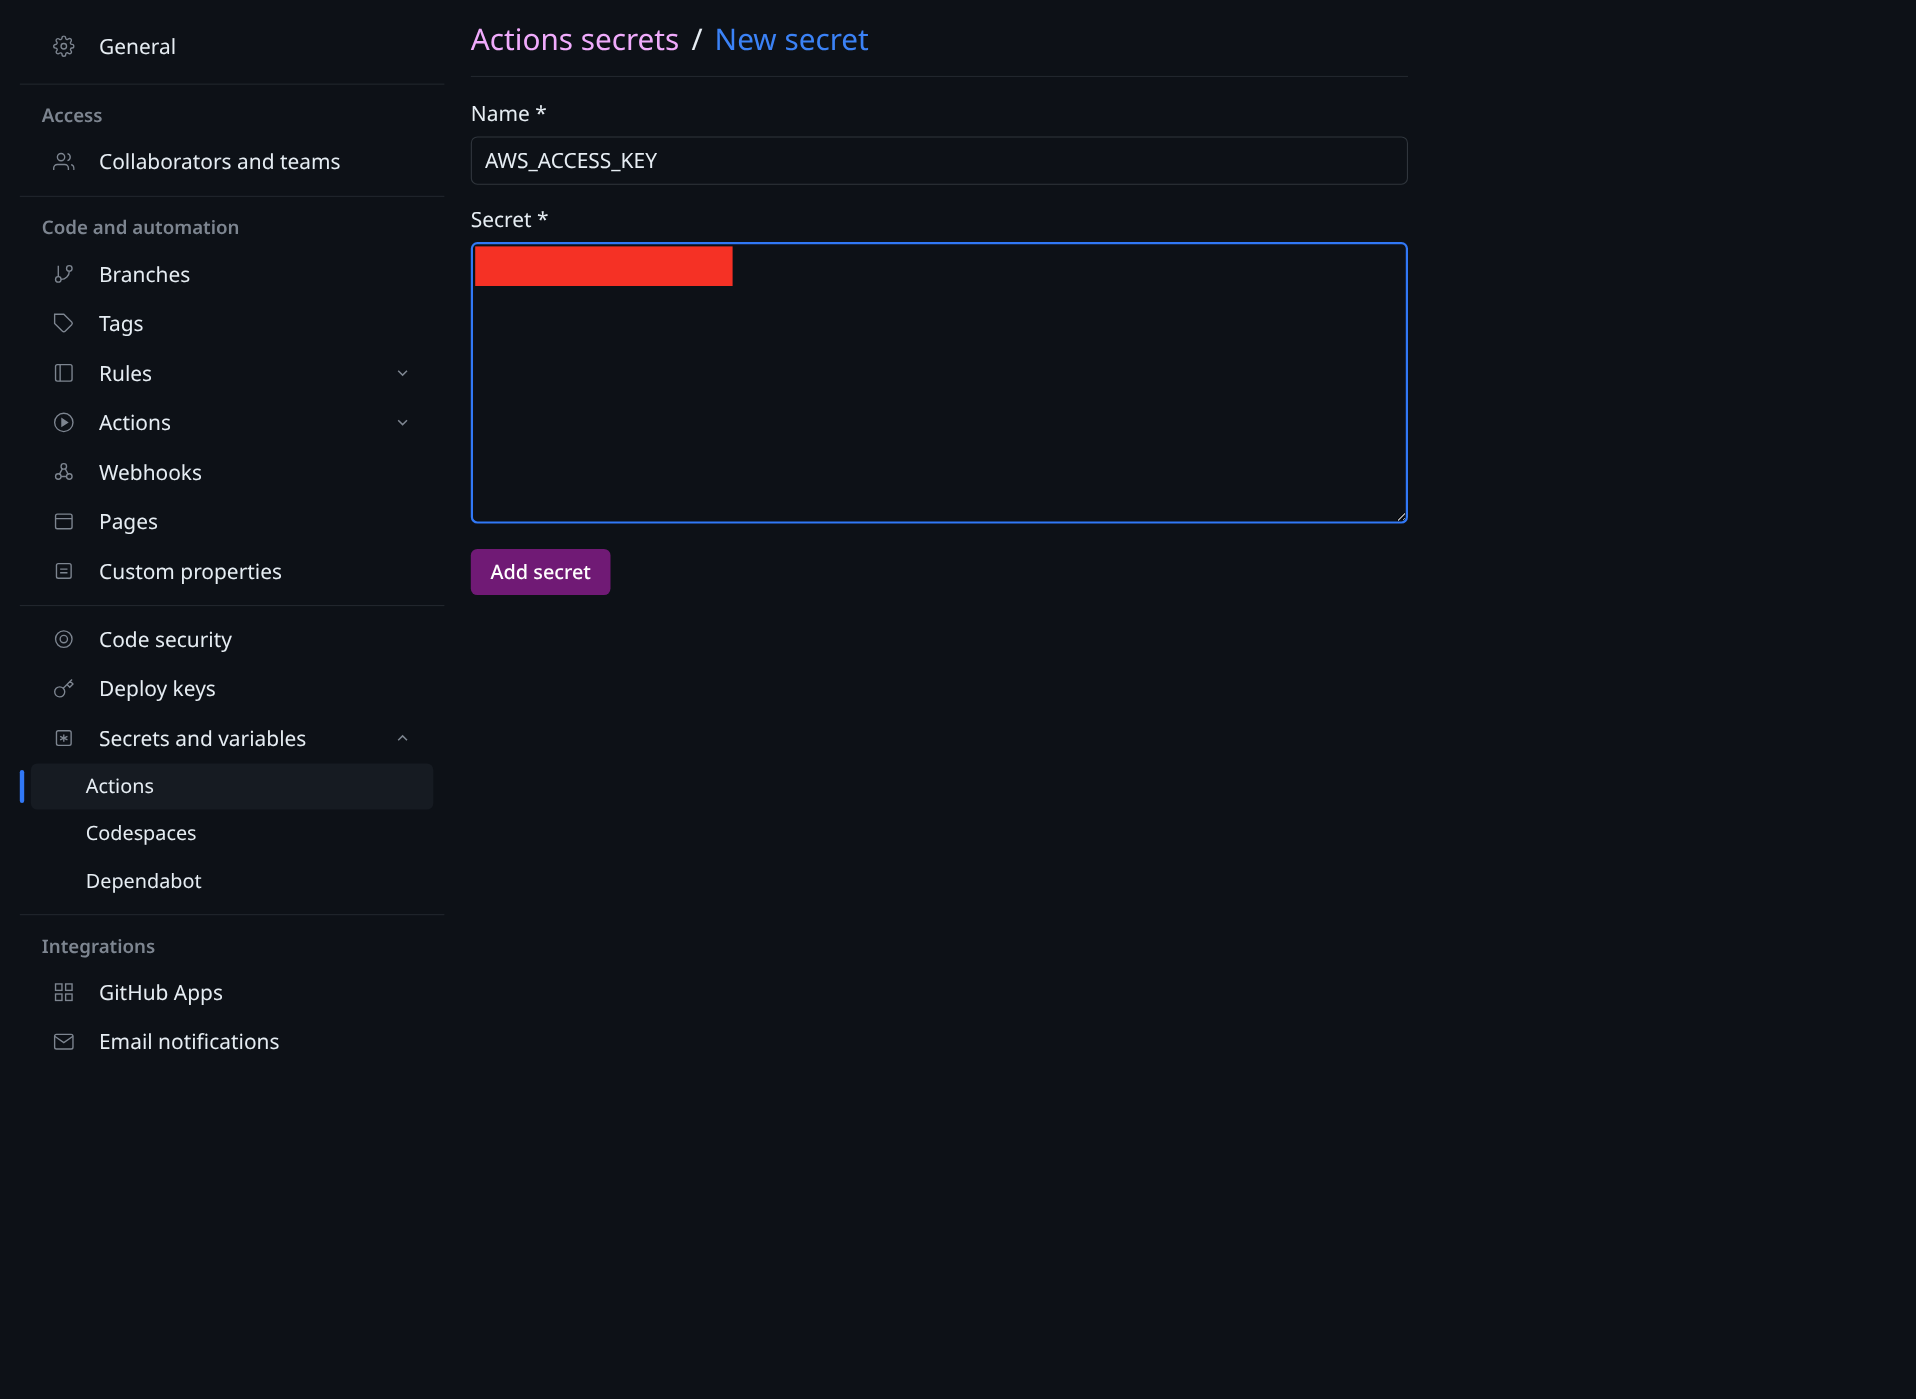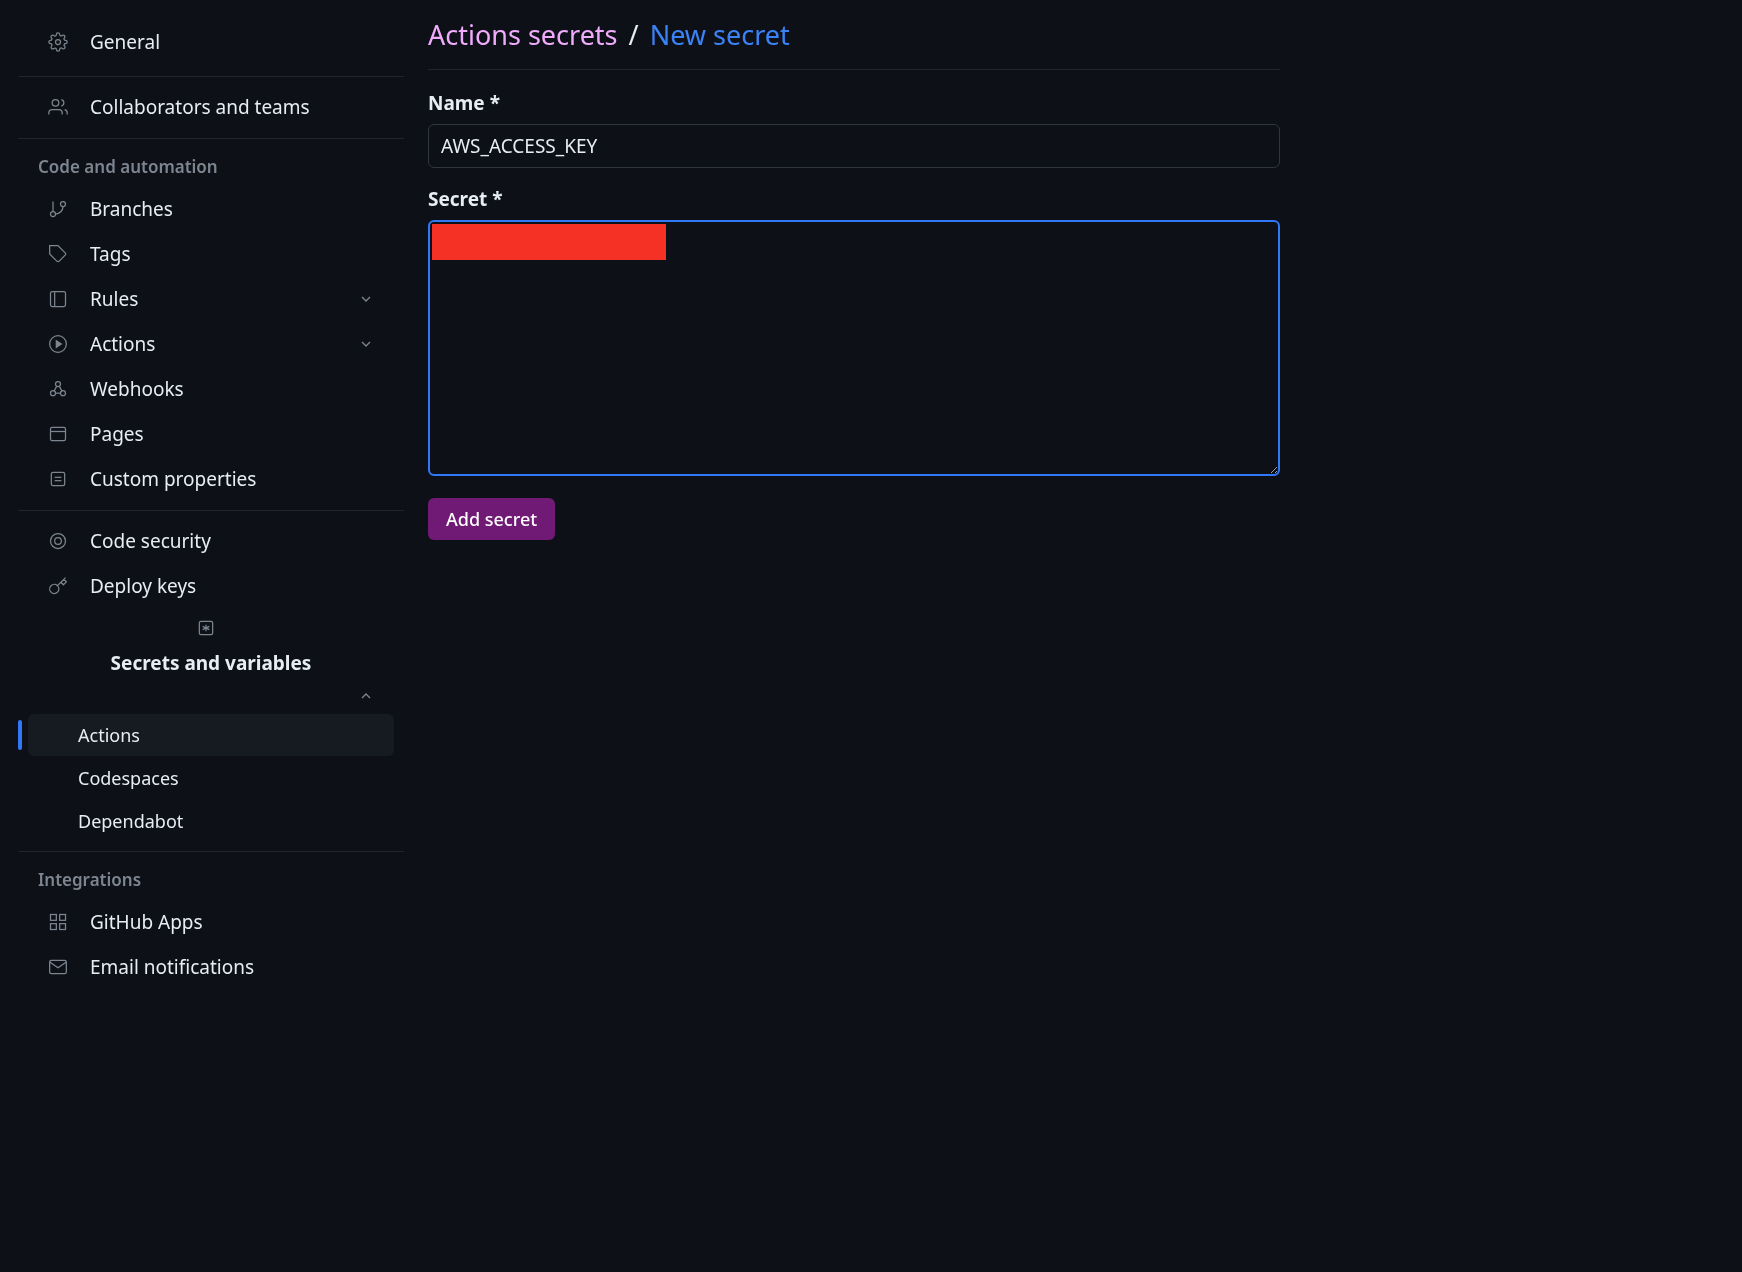--- a/index.html
+++ b/index.html
@@ -49,22 +49,21 @@
       cursor: pointer;
       font-size: 19px;
       color: #e6edf3;
       border-radius: 6px;
       margin: 1px 10px 1px 10px;
       position: relative;
       gap: 12px;
     }
 
     .sidebar-item.bold {
-      font-weight: 700;
-      flex-direction: column;
+      font-weight: 400;
     }
 
     .sidebar-item .icon {
       width: 20px;
       height: 20px;
       margin-right: 10px;
       display: inline-flex;
       align-items: center;
       justify-content: center;
       color: #7d8590;
@@ -147,21 +146,21 @@
       color: #3b82f6;
     }
 
     .form-group {
       margin-bottom: 18px;
     }
 
     .form-label {
       display: block;
       font-size: 19px;
-      font-weight: 700;
+      font-weight: 400;
       color: #e6edf3;
       margin-bottom: 8px;
     }
 
     .form-input {
       width: 100%;
       background-color: #0d1117;
       border: 1px solid #30363d;
       border-radius: 6px;
       padding: 8px 12px;
@@ -226,20 +225,21 @@
         <svg viewBox="0 0 24 24">
             <circle cx="12" cy="12" r="3"></circle>
             <path d="M19.4 15a1.65 1.65 0 0 0 .33 1.82l.06.06a2 2 0 0 1 0 2.83 2 2 0 0 1-2.83 0l-.06-.06a1.65 1.65 0 0 0-1.82-.33 1.65 1.65 0 0 0-1 1.51V21a2 2 0 0 1-2 2 2 2 0 0 1-2-2v-.09A1.65 1.65 0 0 0 9 19.4a1.65 1.65 0 0 0-1.82.33l-.06.06a2 2 0 0 1-2.83 0 2 2 0 0 1 0-2.83l.06-.06a1.65 1.65 0 0 0 .33-1.82 1.65 1.65 0 0 0-1.51-1H3a2 2 0 0 1-2-2 2 2 0 0 1 2-2h.09A1.65 1.65 0 0 0 4.6 9a1.65 1.65 0 0 0-.33-1.82l-.06-.06a2 2 0 0 1 0-2.83 2 2 0 0 1 2.83 0l.06.06a1.65 1.65 0 0 0 1.82.33H9a1.65 1.65 0 0 0 1-1.51V3a2 2 0 0 1 2-2 2 2 0 0 1 2 2v.09a1.65 1.65 0 0 0 1 1.51 1.65 1.65 0 0 0 1.82-.33l.06-.06a2 2 0 0 1 2.83 0 2 2 0 0 1 0 2.83l-.06.06a1.65 1.65 0 0 0-.33 1.82V9a1.65 1.65 0 0 0 1.51 1H21a2 2 0 0 1 2 2 2 2 0 0 1-2 2h-.09a1.65 1.65 0 0 0-1.51 1z"></path>
           </svg>
       </span>
       <span>General</span>
     </div>
   </div>
 
   <div class="sidebar-section">
+    <div class="sidebar-heading">Access</div>
     <div class="sidebar-item">
       <span class="icon">
         <svg viewBox="0 0 24 24">
             <path d="M17 21v-2a4 4 0 0 0-4-4H5a4 4 0 0 0-4 4v2"></path>
             <circle cx="9" cy="7" r="4"></circle>
             <path d="M23 21v-2a4 4 0 0 0-3-3.87"></path>
             <path d="M16 3.13a4 4 0 0 1 0 7.75"></path>
           </svg>
       </span>
       <span>Collaborators and teams</span>

